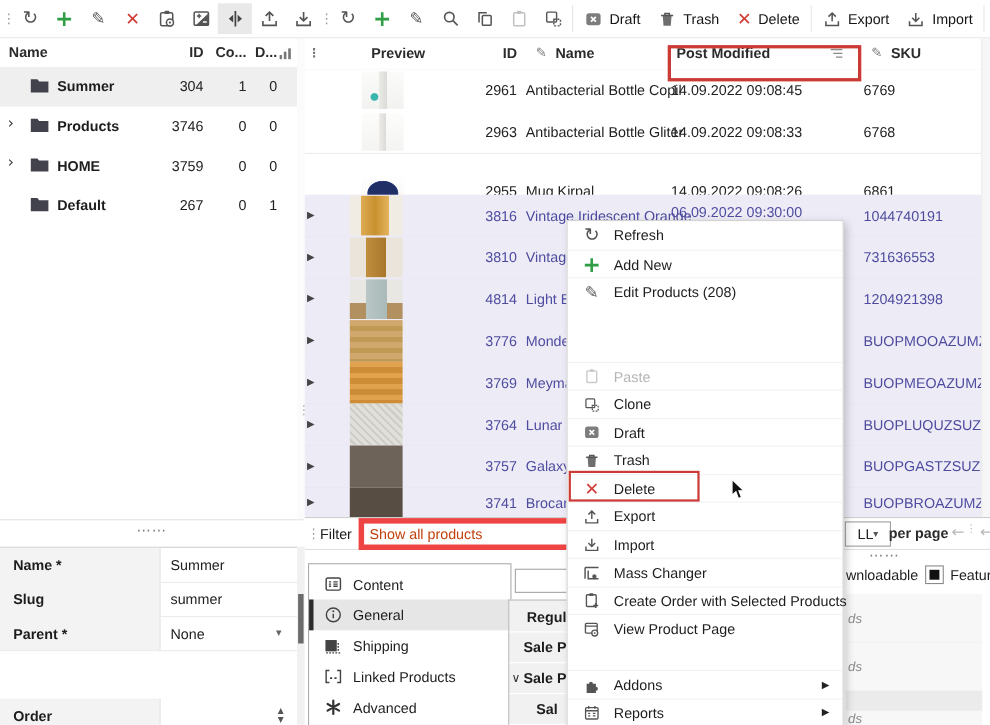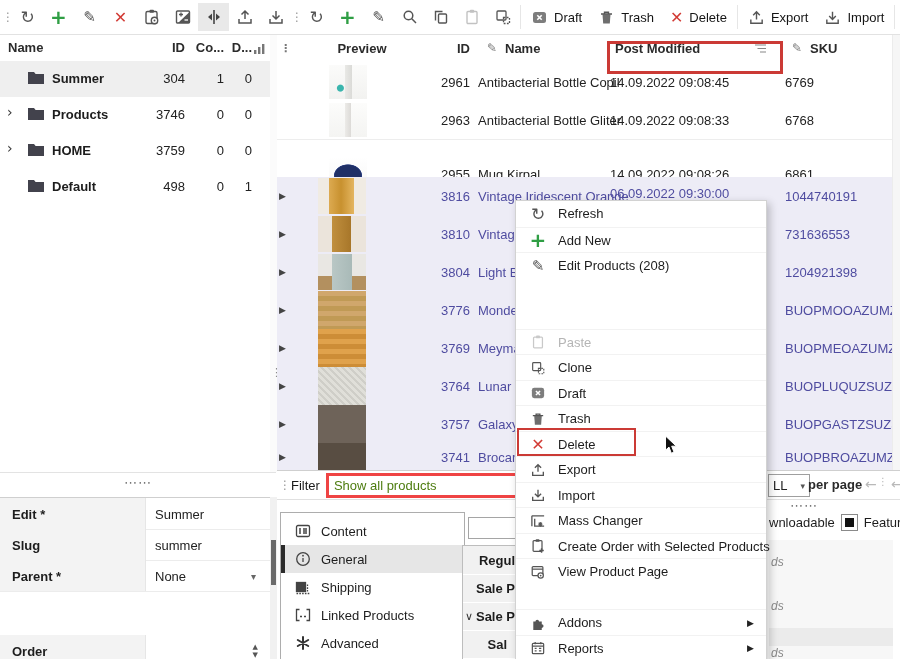--- a/index.html
+++ b/index.html
@@ -63,24 +63,24 @@
   #grid-scroll{position:absolute;right:0;top:35px;width:7px;height:435px;background:#f6f6f6;border-left:1px solid #ececec}
 
   
   .redbox{position:absolute;border:3px solid #cb3a35;background:transparent;pointer-events:none;z-index:60}
 
   
   #filterbar{position:absolute;left:277px;top:470px;right:0;height:28px;background:#fff;
              border-top:1px solid #cfcfcf;border-bottom:1px solid #e0e0e0;display:flex;align-items:center}
   #filterbar .grip{margin-left:2px}
   #filter-label{font-weight:400;color:#1a1a1a;margin:0 6px 0 2px}
-  #filter-input{width:185px;height:19px;border:3px solid #ef4444;font:13px "Liberation Sans",sans-serif;
-                padding:0 5px;color:#4d7c0f;background:#fff}
+  #filter-input{width:185px;height:19px;border:5px solid #ef4444;font:13px "Liberation Sans",sans-serif;
+                padding:0 5px;color:#c2410c;background:#fff}
   #perpage-box{position:absolute;left:491px;top:3px;width:32px;height:21px;border:1px solid #9f9f9f;background:#fff;
-               display:flex;align-items:center;justify-content:space-between;padding:0 4px;color:#222}
+               display:flex;align-items:center;justify-content:center;padding:0 4px;color:#222}
   #perpage-label{position:absolute;left:531px;top:6px;font-weight:700;color:#2b2b2b}
   .pg-arrow{position:absolute;top:5px;color:#b9b9b9;font-size:14px}
 
   
   #form-handle{position:absolute;left:0;top:472px;width:276px;height:25px;background:#fff;border-top:1px solid #e3e3e3}
   #form-handle .dots{position:absolute;left:124px;top:2px;color:#777;letter-spacing:1px}
   #form{position:absolute;left:0;top:497px;width:270px;bottom:0;border-top:1px solid #cfcfcf;background:#fff}
   .frow{position:absolute;left:0;right:0;border-bottom:1px solid #ececec}
   .frow .fl{position:absolute;left:0;top:0;bottom:0;width:145px;background:#f3f3f3;border-right:1px solid #e6e6e6}
   .frow .fl span{position:absolute;left:12px;top:50%;transform:translateY(-50%);font-weight:700;color:#1d1d1d}
@@ -330,21 +330,21 @@
     <span class="t-co v">0</span>
     <span class="t-d v">0</span>
   </div>
   <div class="trow" style="top:134px">
     <span class="fold">
         <svg width="18" height="15" viewBox="0 0 18 15">
           <path d="M1 2h6l1.6 2H17v10H1z" fill="#42424c"></path>
         </svg>
       </span>
     <span class="lbl">Default</span>
-    <span class="t-id v">498</span>
+    <span class="t-id v">267</span>
     <span class="t-co v">0</span>
     <span class="t-d v">1</span>
   </div>
 </div>
 <div id="tree-split">
   <span class="dots glyph">⋮</span>
 </div>
 
 <div id="grid">
   <div class="hdr">
@@ -396,21 +396,21 @@
   <div class="grow sel" style="top:180px;height:38px">
     <span class="exp glyph">▶</span>
     <div class="prev ph" style="background:linear-gradient(90deg,#ebe4db 30%,#c08f3e 30%,#a8772a 68%,#ebe4db 68%)"></div>
     <span class="gid">3810</span>
     <span class="gname">Vintage</span>
     <span class="gsku">731636553</span>
   </div>
   <div class="grow sel" style="top:218px;height:38px">
     <span class="exp glyph">▶</span>
     <div class="prev ph" style="background:linear-gradient(90deg, rgba(0,0,0,0) 30%, #b9c7c5 30%, #a9bab8 70%, rgba(0,0,0,0) 70%),linear-gradient(180deg,#e9e7e3 60%,#b3905f 60%)"></div>
-    <span class="gid">3804</span>
+    <span class="gid">4814</span>
     <span class="gname">Light Blu</span>
     <span class="gsku">1204921398</span>
   </div>
   <div class="grow sel" style="top:256px;height:38px">
     <span class="exp glyph">▶</span>
     <div class="prev fill" style="background:repeating-linear-gradient(180deg,#d0a76c 0 5px,#c09a55 5px 10px)"></div>
     <span class="gid">3776</span>
     <span class="gname">Mondeg</span>
     <span class="gsku">BUOPMOOAZUMZ3640</span>
   </div>
@@ -460,21 +460,21 @@
   <span class="pg-arrow glyph" style="left:601px;font-size:10px">⋮</span>
   <span class="pg-arrow glyph" style="left:614px">←</span>
 </div>
 
 <div id="form-handle">
   <span class="dots glyph">⋯⋯</span>
 </div>
 <div id="form">
   <div class="frow" style="top:0;height:31px">
     <div class="fl">
-        <span>Edit *</span>
+        <span>Name *</span>
       </div>
     <span class="fv">Summer</span>
   </div>
   <div class="frow" style="top:31px;height:31px">
     <div class="fl">
         <span>Slug</span>
       </div>
     <span class="fv">summer</span>
   </div>
   <div class="frow" style="top:62px;height:31px">

